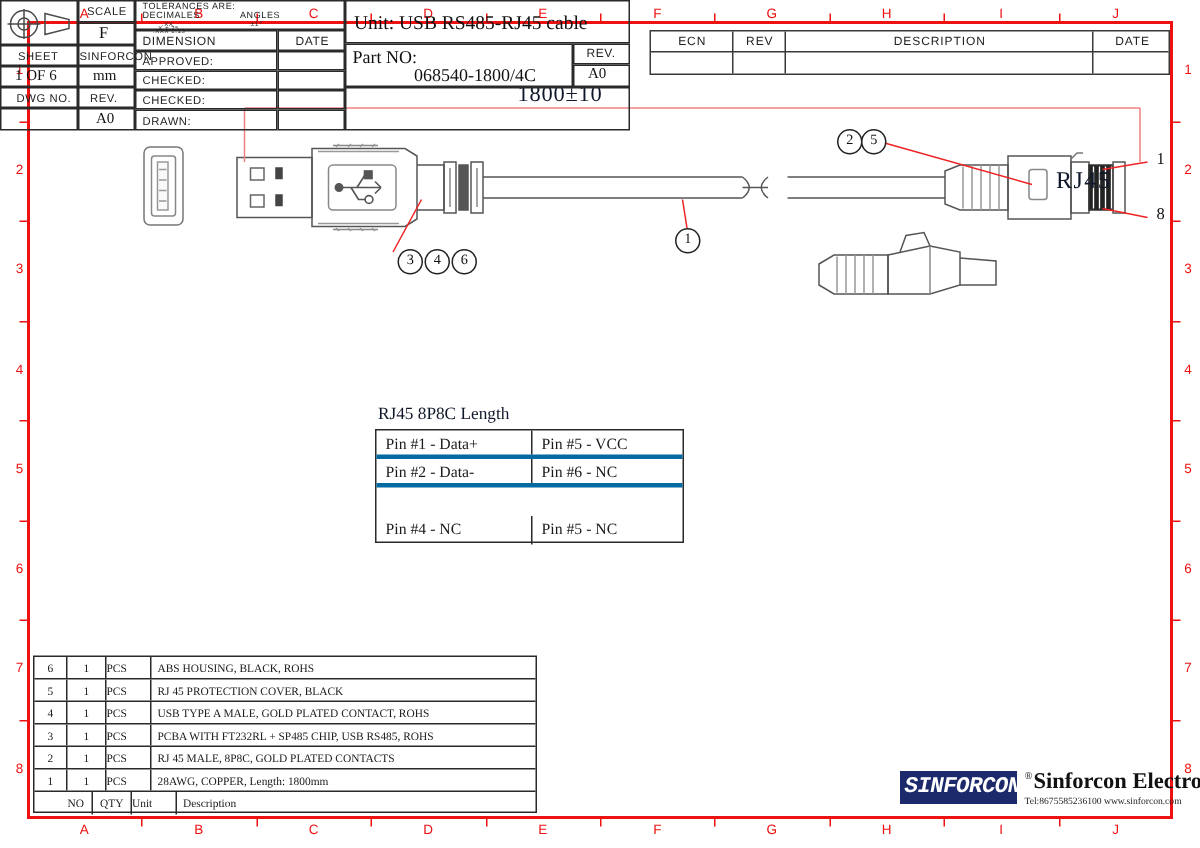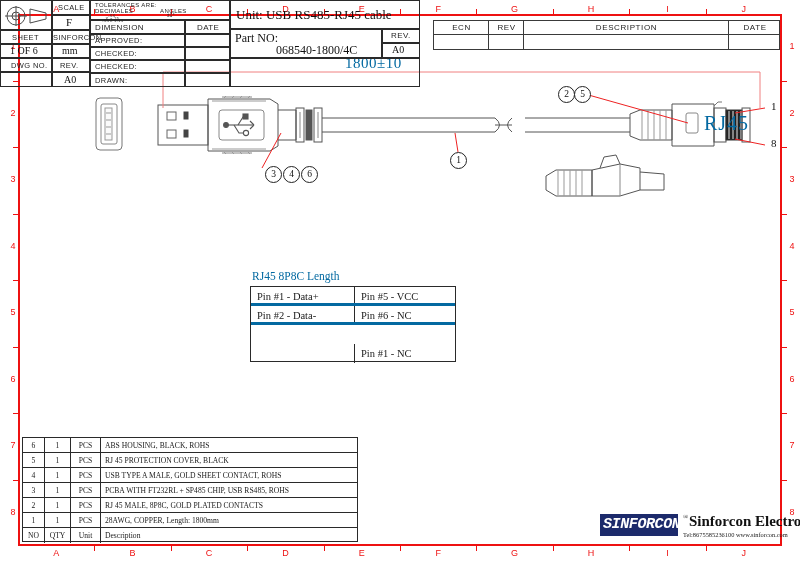--- a/index.html
+++ b/index.html
@@ -12,21 +12,21 @@
   .frame-outer{position:absolute;left:18px;top:14px;width:764px;height:532px;
                border:2.5px solid #ee1111;box-sizing:border-box;}
 
   
   .zone{position:absolute;color:#ee1111;font-size:9px;font-family:"Liberation Sans",sans-serif;
         text-align:center;width:14px;}
   .tick{position:absolute;background:#ee1111;}
 
   
   .bx{position:absolute;box-sizing:border-box;border:1px solid #3a3a3a;}
-  .lbl-s{position:absolute;font-family:"Liberation Serif",serif;white-space:nowrap;color:#0369a1;}
+  .lbl-s{position:absolute;font-family:"Liberation Serif",serif;white-space:nowrap;color:#0f172a;}
 
   
   #rev-table{left:433px;top:20px;width:347px;height:30px;}
   #rev-table .c{position:absolute;top:0;height:100%;border-right:1px solid #3a3a3a;box-sizing:border-box;}
   .rev-hdr{position:absolute;top:0;left:0;right:0;height:14px;border-bottom:1px solid #3a3a3a;box-sizing:border-box;}
   .rev-hdr-txt{position:absolute;top:2px;font-family:"Liberation Sans",sans-serif;font-size:8px;
                text-align:center;letter-spacing:.6px;color:#222;}
 
   
   #pinout-title{left:252px;top:270px;font-size:11.5px;}
@@ -35,26 +35,26 @@
                       border-bottom:3px solid #0369a1;}
   #pinout-table .prow:last-child{border-bottom:none;}
   #pinout-table .pcell{position:absolute;top:0;height:100%;font-size:10.5px;
                        line-height:19px;padding-left:6px;box-sizing:border-box;white-space:nowrap;}
   #pinout-table .pcell.right{left:103px;width:103px;border-left:1px solid #2a2a2a;}
   #pinout-table .pcell.left{left:0;width:103px;}
 
   
   #bom{left:22px;top:437px;width:336px;height:105px;border:1px solid #2a2a2a;}
   #bom .brow{position:absolute;left:0;width:100%;height:15px;border-bottom:1px solid #2a2a2a;box-sizing:border-box;}
-  #bom .brow.last{border-bottom:none;}
+  #bom .brow.last{border-bottom:none;margin-left:17px;}
   #bom .bc{position:absolute;top:0;height:100%;font-size:7.6px;line-height:15px;
            box-sizing:border-box;white-space:nowrap;overflow:hidden;font-family:"Liberation Serif",serif;}
   #bom .c-no{left:0;width:22px;text-align:center;border-right:1px solid #2a2a2a;}
   #bom .c-qty{left:22px;width:26px;text-align:center;border-right:1px solid #2a2a2a;}
-  #bom .c-unit{left:48px;width:30px;text-align:center;border-right:1px solid #2a2a2a;}
+  #bom .c-unit{left:48px;width:30px;border-right:1px solid #2a2a2a;}
   #bom .c-desc{left:78px;width:258px;padding-left:4px;}
 
   
   #titleblock{left:360px;top:455px;width:420px;height:87px;}
   #titleblock .seg{position:absolute;box-sizing:border-box;border:1px solid #2a2a2a;}
   .tb-txt{position:absolute;font-family:"Liberation Sans",sans-serif;font-size:7.5px;
           color:#242424;white-space:nowrap;letter-spacing:.4px;}
   .tb-val{position:absolute;font-family:"Liberation Serif",serif;white-space:nowrap;color:#111;}
 
   
@@ -66,21 +66,21 @@
   #company-contact{position:absolute;left:683px;top:531px;font-size:6.4px;color:#222;white-space:nowrap;
                    font-family:"Liberation Serif",serif;}
   #reg-mark{position:absolute;left:683px;top:513px;font-size:7px;color:#111;}
 
   
   .balloon{position:absolute;width:15px;height:15px;border:1px solid #222;border-radius:50%;
            font-size:9.5px;line-height:14px;text-align:center;color:#111;background:#fff;
            font-family:"Liberation Serif",serif;}
 
   #dim-text{position:absolute;left:345px;top:55px;font-size:15px;letter-spacing:.5px;}
-  #rj45-text{position:absolute;left:704px;top:112px;font-size:20px;letter-spacing:1px;}
+  #rj45-text{position:absolute;left:704px;top:112px;font-size:16px;letter-spacing:1px;}
   .pinnum{position:absolute;font-size:11px;color:#111;font-family:"Liberation Serif",serif;}
 
   svg{position:absolute;overflow:visible;}
 </style>
 </head>
 <body>
 
 <div class="sheet">
 
   <div class="frame-outer"></div>
@@ -281,42 +281,43 @@
   <div id="pinout-table" class="bx">
       <div class="prow" style="top: 0px;">
         <div class="pcell left">Pin #1 - Data+</div>
         <div class="pcell right">Pin #5 - VCC</div>
       </div>
       <div class="prow" style="top: 19px;">
         <div class="pcell left">Pin #2 - Data-</div>
         <div class="pcell right">Pin #6 - NC</div>
       </div>
       <div class="prow" style="top: 57px;">
-        <div class="pcell right">Pin #1 - NC</div>
+        <div class="pcell left">Pin #4 - NC</div>
+        <div class="pcell right">Pin #5 - NC</div>
       </div>
     </div>
 
   <div id="bom" class="bx">
       <div class="brow" style="top: 0px;">
         <div class="bc c-no">6</div>
         <div class="bc c-qty">1</div>
         <div class="bc c-unit">PCS</div>
         <div class="bc c-desc">ABS HOUSING, BLACK, ROHS</div>
       </div>
       <div class="brow" style="top: 15px;">
         <div class="bc c-no">5</div>
         <div class="bc c-qty">1</div>
         <div class="bc c-unit">PCS</div>
         <div class="bc c-desc">RJ 45 PROTECTION COVER, BLACK</div>
       </div>
       <div class="brow" style="top: 30px;">
         <div class="bc c-no">4</div>
         <div class="bc c-qty">1</div>
         <div class="bc c-unit">PCS</div>
-        <div class="bc c-desc">USB TYPE A MALE, GOLD SHEET CONTACT, ROHS</div>
+        <div class="bc c-desc">USB TYPE A MALE, GOLD PLATED CONTACT, ROHS</div>
       </div>
       <div class="brow" style="top: 45px;">
         <div class="bc c-no">3</div>
         <div class="bc c-qty">1</div>
         <div class="bc c-unit">PCS</div>
         <div class="bc c-desc">PCBA WITH FT232RL + SP485 CHIP, USB RS485, ROHS</div>
       </div>
       <div class="brow" style="top: 60px;">
         <div class="bc c-no">2</div>
         <div class="bc c-qty">1</div>

